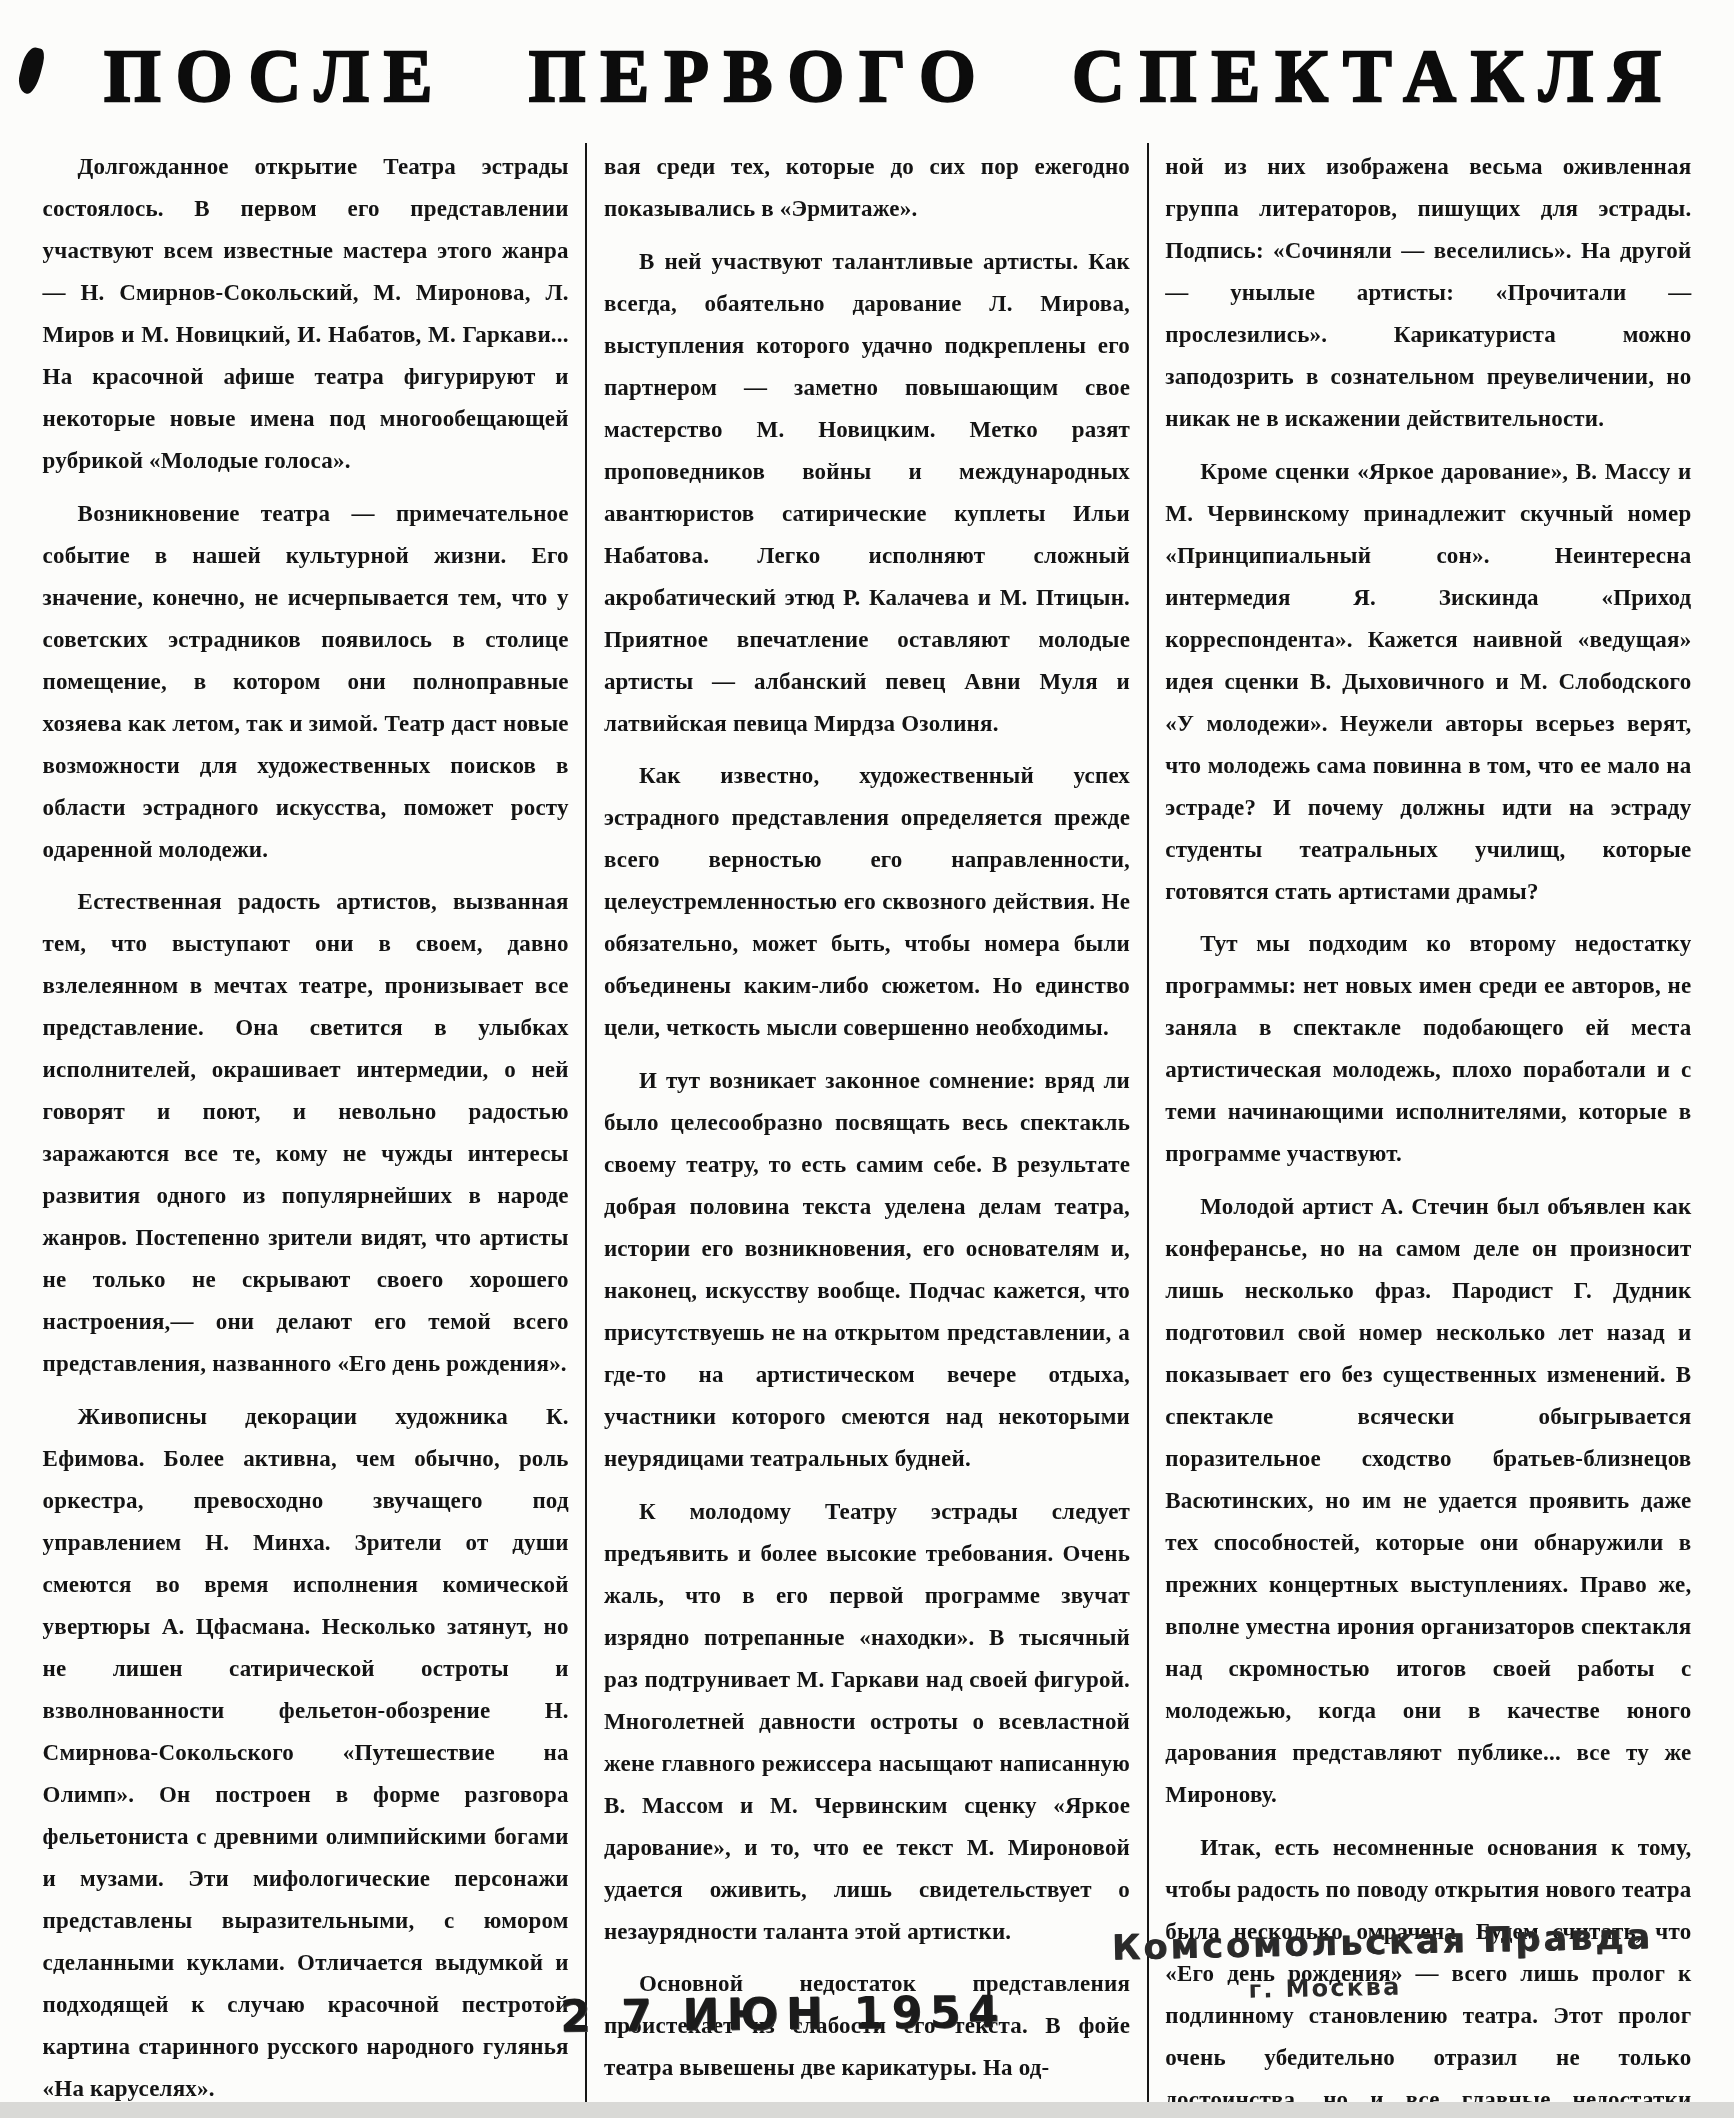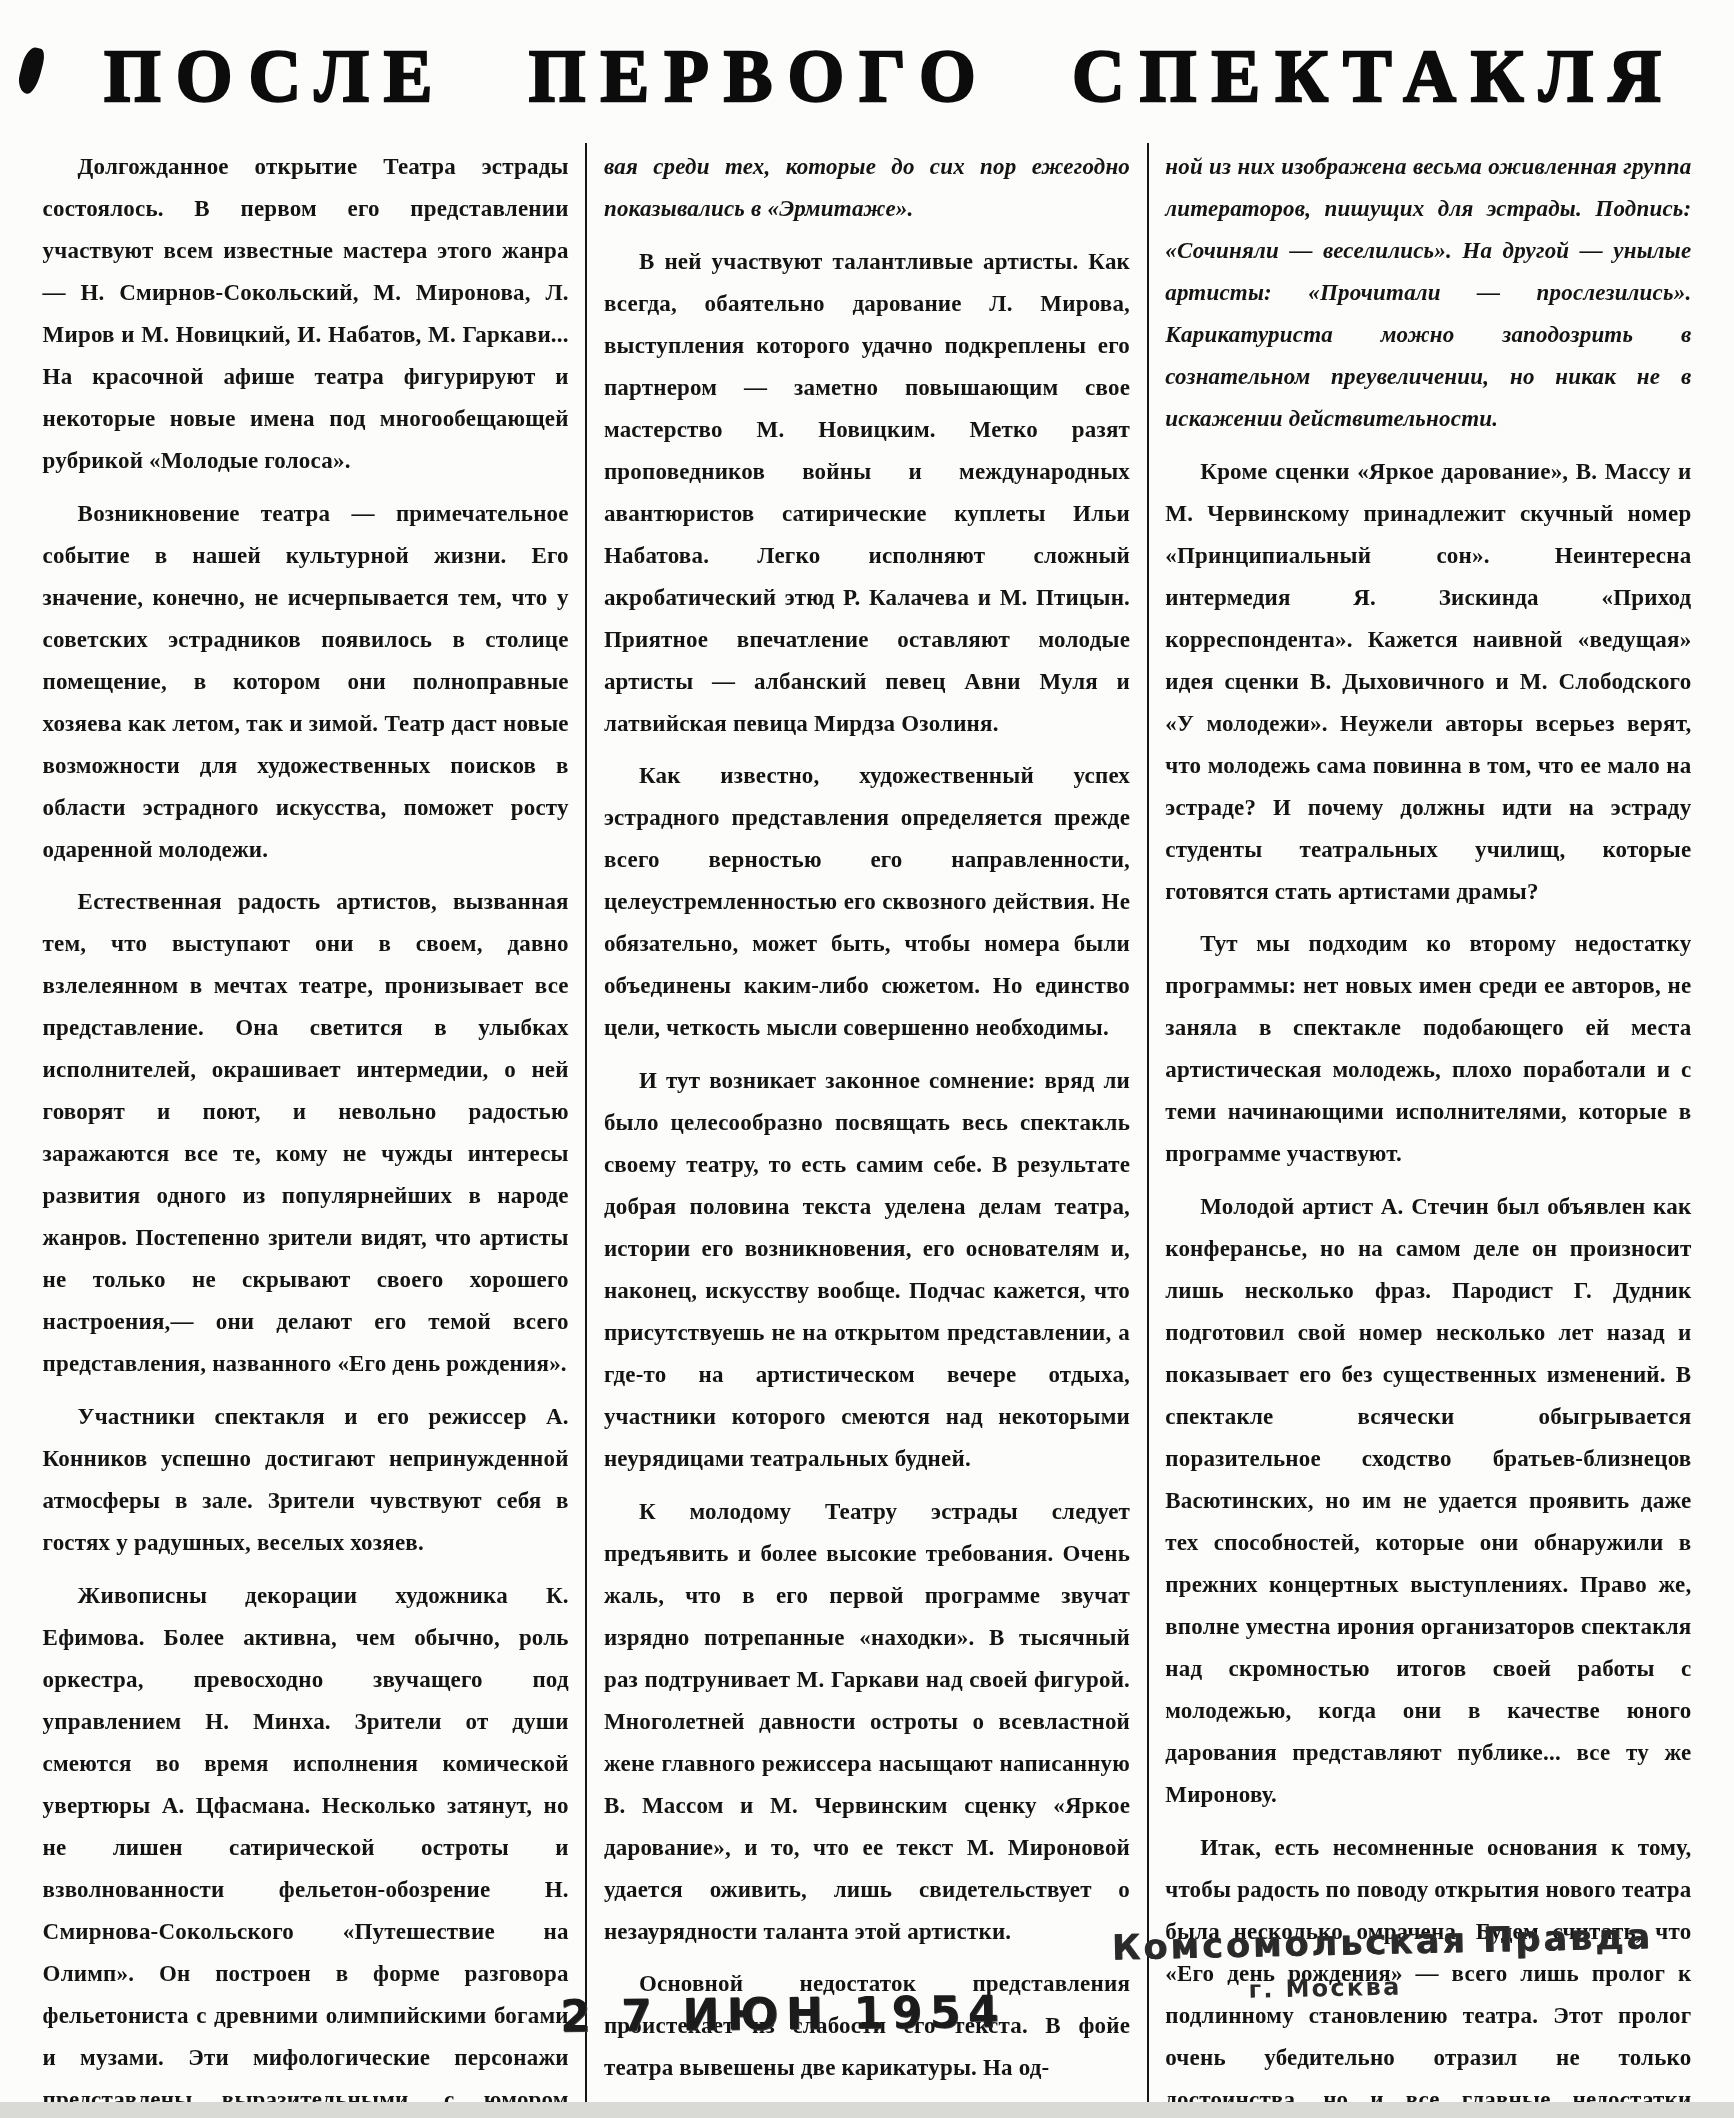--- a/index.html
+++ b/index.html
@@ -45,21 +45,21 @@
   .col p{
     margin:0 0 10.6px 0;
     font-size:23px;
     line-height:42px;
     font-weight:bold;
     text-align:justify;
     text-indent:35px;
     letter-spacing:0.2px;
     hyphens:auto;
   }
-  .col p.cont{text-indent:0;font-style:italic;}
+  .col p.cont{text-indent:0;}
   .signature{
     text-align:right;
     font-size:28px;
     font-weight:bold;
     letter-spacing:1.5px;
     padding-right:30px;
     margin-top:13.6px;
   }
   .date-stamp{
     position:absolute;
@@ -101,21 +101,20 @@
   <div class="ink-blot"></div>
 
   <h1 class="headline">ПОСЛЕ ПЕРВОГО СПЕКТАКЛЯ</h1>
 
   <div class="columns">
 
     <div class="col">
       <p>Долгожданное открытие Театра эстрады состоялось. В первом его представлении участвуют всем известные мастера этого жанра — Н. Смирнов-Сокольский, М. Миронова, Л. Миров и М. Новицкий, И. Набатов, М. Гаркави... На красочной афише театра фигурируют и некоторые новые имена под многообещающей рубрикой «Молодые голоса».</p>
       <p>Возникновение театра — примечательное событие в нашей культурной жизни. Его значение, конечно, не исчерпывается тем, что у советских эстрадников появилось в столице помещение, в котором они полноправные хозяева как летом, так и зимой. Театр даст новые возможности для художественных поисков в области эстрадного искусства, поможет росту одаренной молодежи.</p>
       <p>Естественная радость артистов, вызванная тем, что выступают они в своем, давно взлелеянном в мечтах театре, пронизывает все представление. Она светится в улыбках исполнителей, окрашивает интермедии, о ней говорят и поют, и невольно радостью заражаются все те, кому не чужды интересы развития одного из популярнейших в народе жанров. Постепенно зрители видят, что артисты не только не скрывают своего хорошего настроения,— они делают его темой всего представления, названного «Его день рождения».</p>
-      <p>Участники спектакля и его режиссер А. Конников успешно достигают непринужденной атмосферы в зале. Зрители чувствуют себя в гостях у радушных, веселых хозяев.</p>
       <p>Живописны декорации художника К. Ефимова. Более активна, чем обычно, роль оркестра, превосходно звучащего под управлением Н. Минха. Зрители от души смеются во время исполнения комической увертюры А. Цфасмана. Несколько затянут, но не лишен сатирической остроты и взволнованности фельетон-обозрение Н. Смирнова-Сокольского «Путешествие на Олимп». Он построен в форме разговора фельетониста с древними олимпийскими богами и музами. Эти мифологические персонажи представлены выразительными, с юмором сделанными куклами. Отличается выдумкой и подходящей к случаю красочной пестротой картина старинного русского народного гулянья «На каруселях».</p>
     </div>
 
     <div class="col">
       <p class="cont">вая среди тех, которые до сих пор ежегодно показывались в «Эрмитаже».</p>
       <p>В ней участвуют талантливые артисты. Как всегда, обаятельно дарование Л. Мирова, выступления которого удачно подкреплены его партнером — заметно повышающим свое мастерство М. Новицким. Метко разят проповедников войны и международных авантюристов сатирические куплеты Ильи Набатова. Легко исполняют сложный акробатический этюд Р. Калачева и М. Птицын. Приятное впечатление оставляют молодые артисты — албанский певец Авни Муля и латвийская певица Мирдза Озолиня.</p>
       <p>Как известно, художественный успех эстрадного представления определяется прежде всего верностью его направленности, целеустремленностью его сквозного действия. Не обязательно, может быть, чтобы номера были объединены каким-либо сюжетом. Но единство цели, четкость мысли совершенно необходимы.</p>
       <p>И тут возникает законное сомнение: вряд ли было целесообразно посвящать весь спектакль своему театру, то есть самим себе. В результате добрая половина текста уделена делам театра, истории его возникновения, его основателям и, наконец, искусству вообще. Подчас кажется, что присутствуешь не на открытом представлении, а где-то на артистическом вечере отдыха, участники которого смеются над некоторыми неурядицами театральных будней.</p>
       <p>К молодому Театру эстрады следует предъявить и более высокие требования. Очень жаль, что в его первой программе звучат изрядно потрепанные «находки». В тысячный раз подтрунивает М. Гаркави над своей фигурой. Многолетней давности остроты о всевластной жене главного режиссера насыщают написанную В. Массом и М. Червинским сценку «Яркое дарование», и то, что ее текст М. Мироновой удается оживить, лишь свидетельствует о незаурядности таланта этой артистки.</p>
       <p>Основной недостаток представления проистекает из слабости его текста. В фойе театра вывешены две карикатуры. На од-</p>

